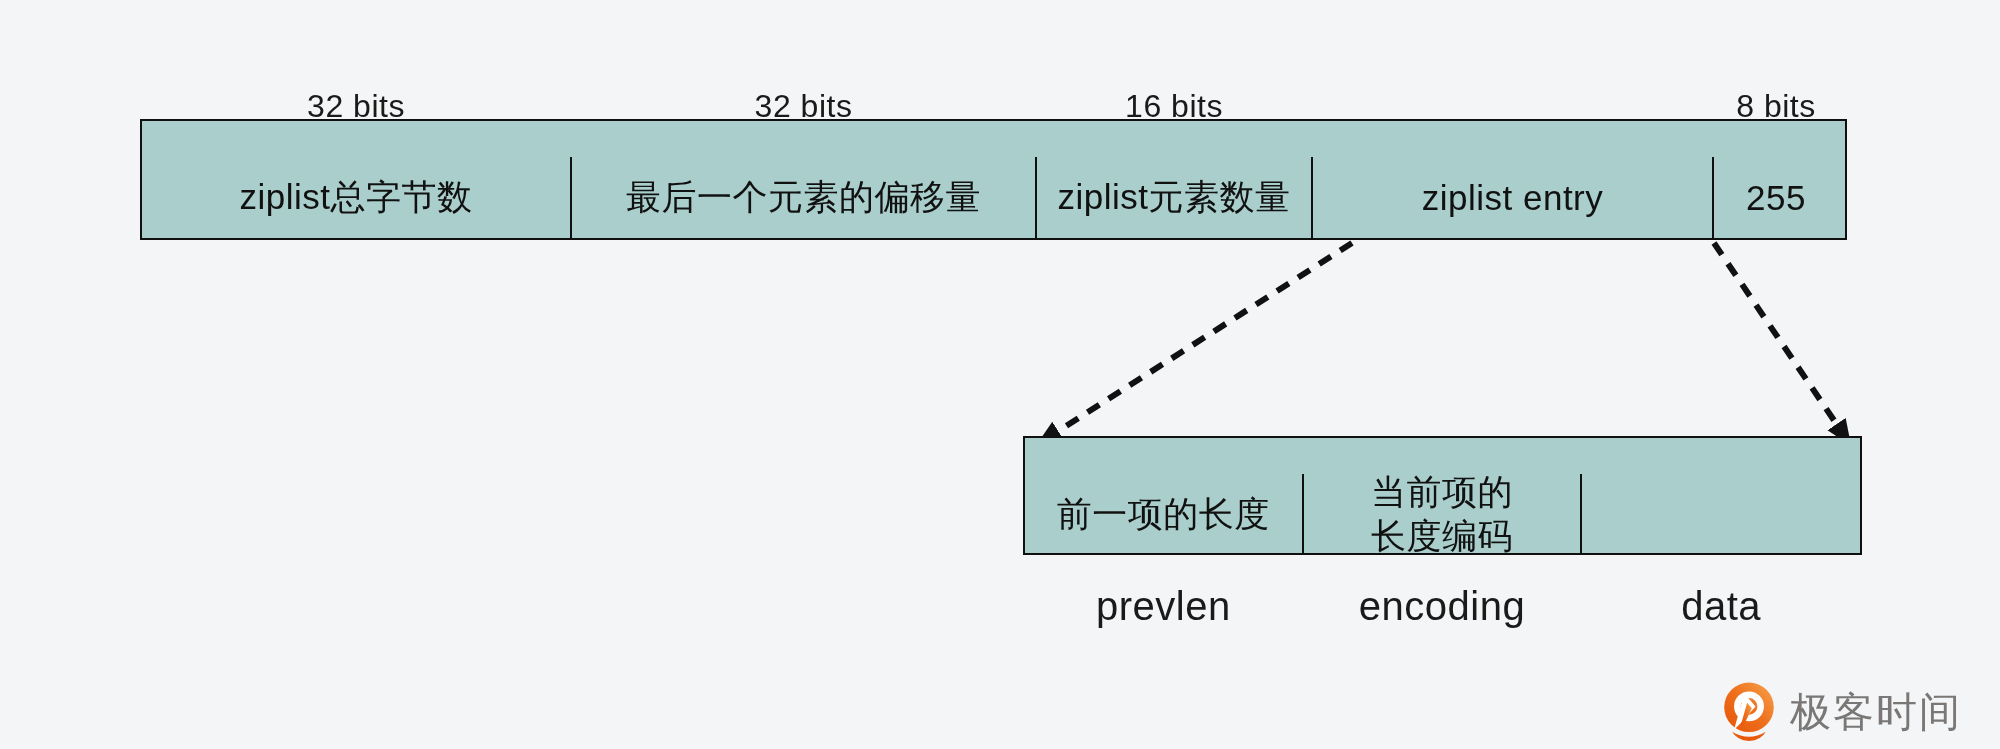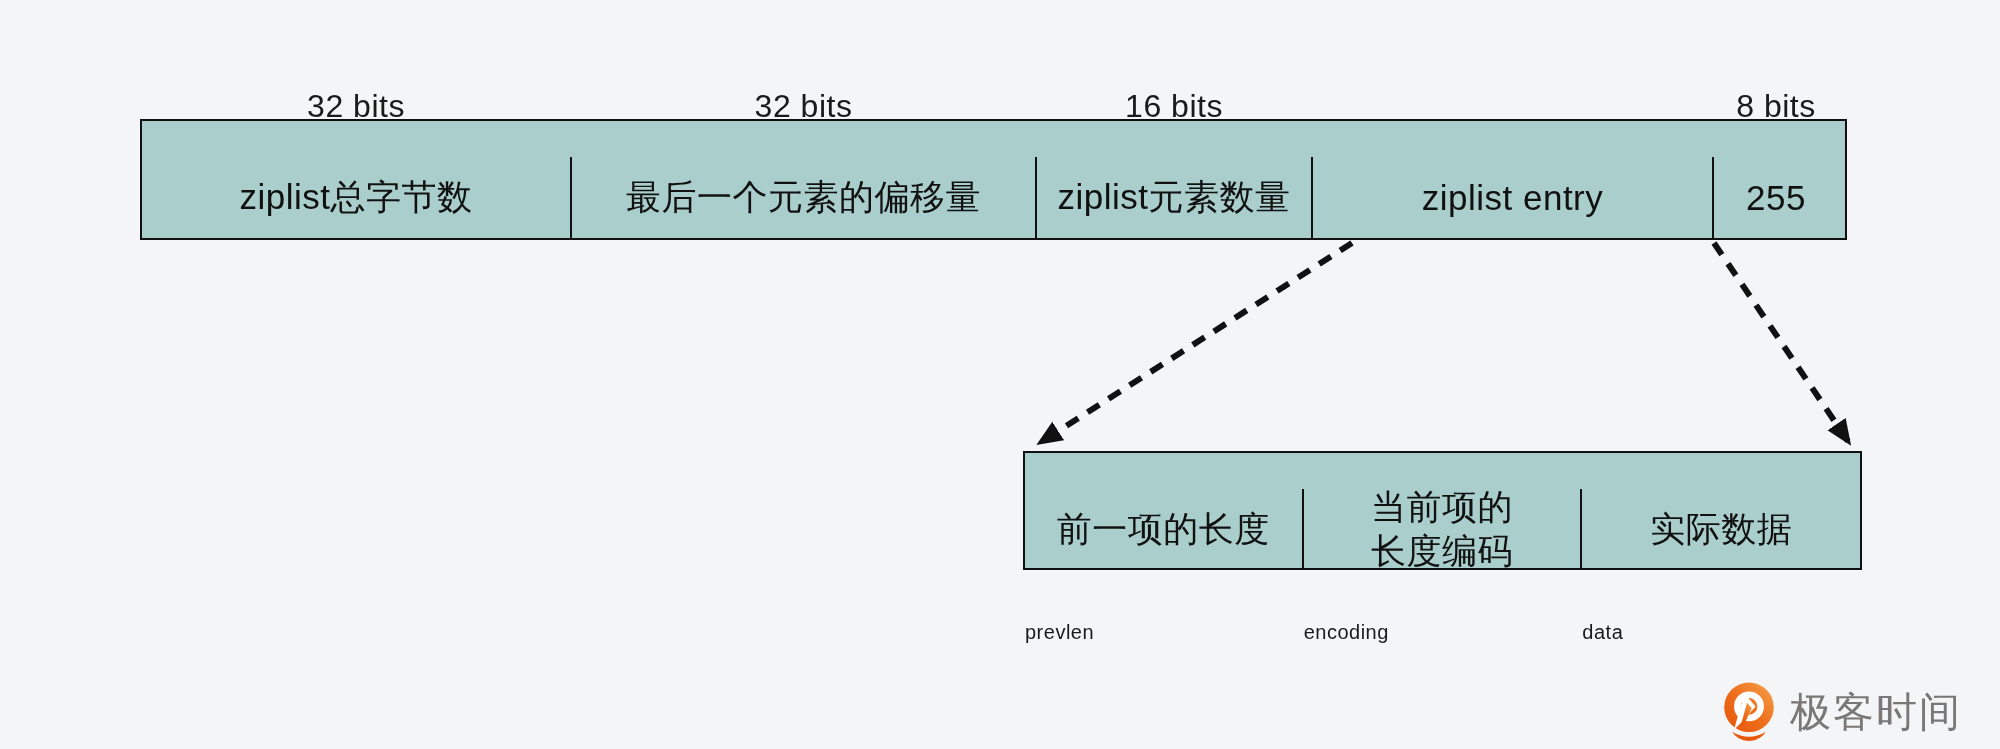--- a/index.html
+++ b/index.html
@@ -44,31 +44,31 @@
     position: absolute;
     top: -69px;
     left: 0; right: 0;
     text-align: center;
     font-size: 32px;
     color: #1a1a1a;
     white-space: nowrap;
   }
 
   
-  #entry-row { left: 1023px; top: 451px; height: 119px; width: 839px; }
+  #entry-row { left: 1023px; top: 436px; height: 119px; width: 839px; }
   .e1 { width: 280px; }
   .e2 { width: 280px; }
   .e3 { width: 279px; }
   .line { display: block; text-align: center; line-height: 1.25; }
   .sublabel {
     position: absolute;
     bottom: -76px;
     left: 0; right: 0;
-    text-align: left;
-    font-size: 20px;
+    text-align: center;
+    font-size: 40px;
     color: #1a1a1a;
   }
 
   
   #arrows {
     position: absolute;
     left: 0; top: 0;
     width: 2000px; height: 749px;
     pointer-events: none;
   }
@@ -131,21 +131,20 @@
     <span class="line">前一项的长度</span>
     <span class="line"></span>
     <span class="sublabel">prevlen</span>
   </div>
   <div class="cell e2">
     <span class="line">当前项的</span>
     <span class="line">长度编码</span>
     <span class="sublabel">encoding</span>
   </div>
   <div class="cell e3">
-    <span class="line">实际数据</span>
     <span class="line"></span>
     <span class="sublabel">data</span>
   </div>
 </div>
 
 <div id="logo">
   <svg viewBox="0 0 62 64" xmlns="http://www.w3.org/2000/svg">
     <defs>
       <linearGradient id="og" x1="1" y1="0" x2="0" y2="1">
         <stop offset="0" stop-color="#f7a44d"></stop>

